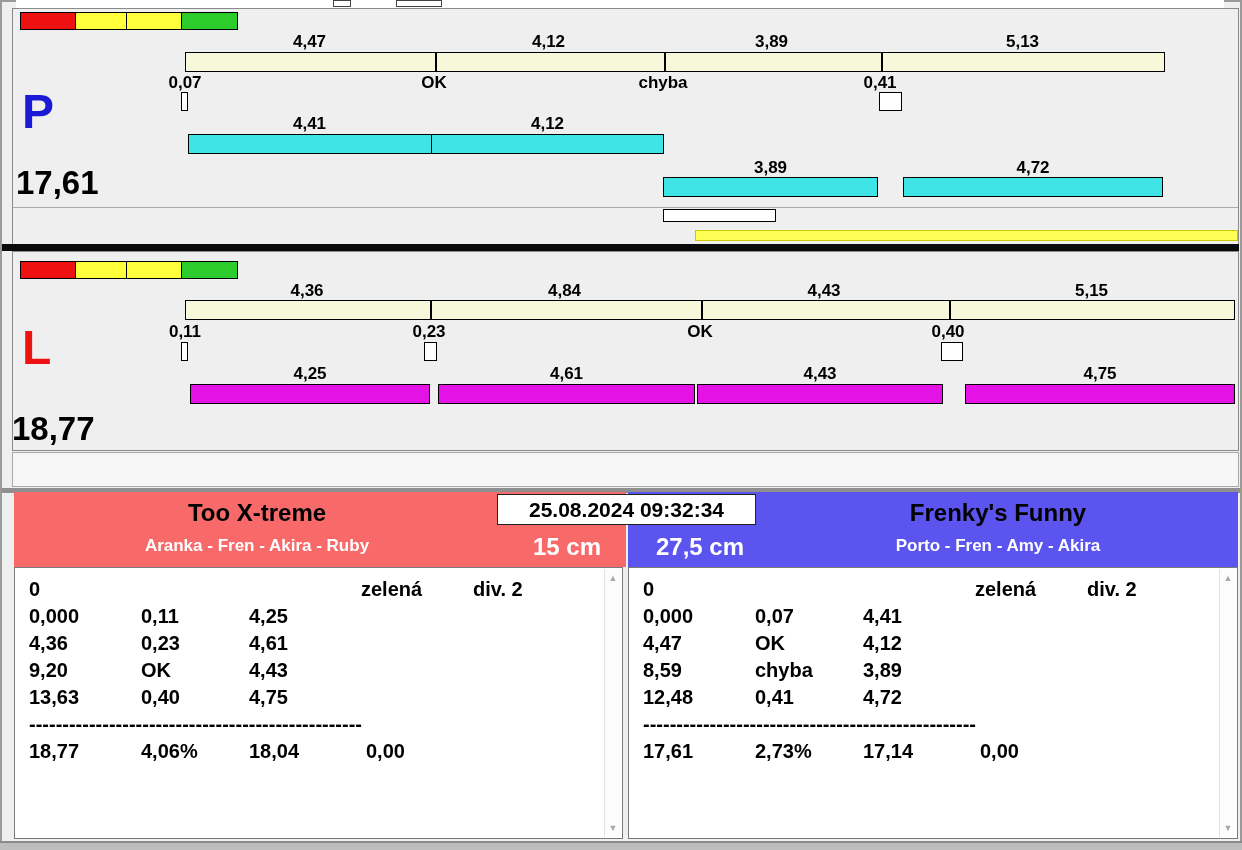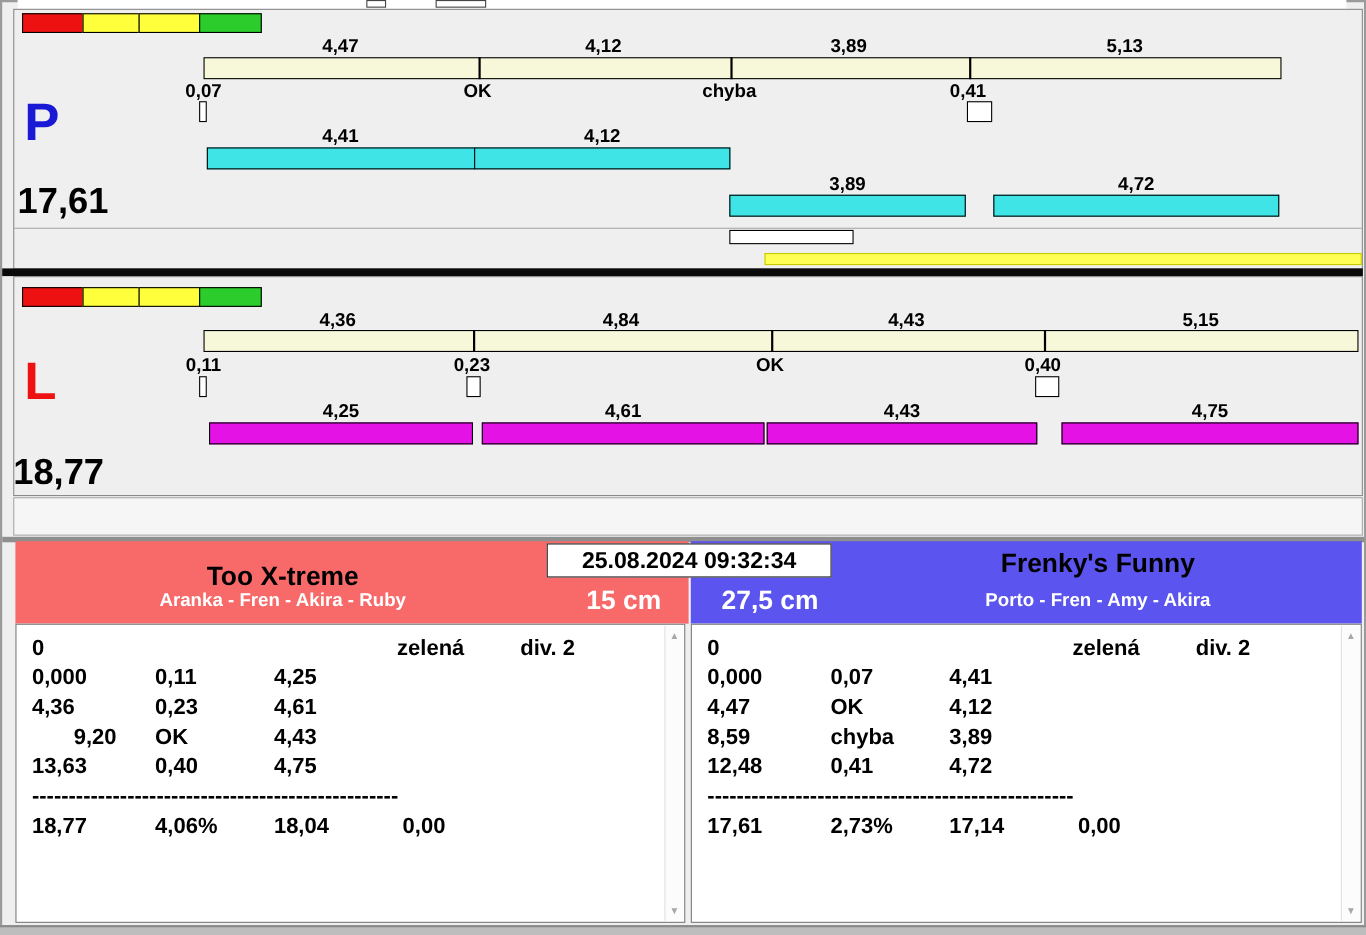--- a/index.html
+++ b/index.html
@@ -129,21 +129,21 @@
   <div class="bar" style="left:190px;top:384px;width:240px;height:20px;background:#e512e5;"></div>
   <div class="bar" style="left:438px;top:384px;width:257px;height:20px;background:#e512e5;"></div>
   <div class="bar" style="left:697px;top:384px;width:246px;height:20px;background:#e512e5;"></div>
   <div class="bar" style="left:965px;top:384px;width:270px;height:20px;background:#e512e5;"></div>
 
   <div class="rect" style="left:12px;top:452px;width:1227px;height:35px;background:#f6f6f6;border-color:#a8a8a8;"></div>
 
   <div class="abs" style="left:2px;top:488px;width:1238px;height:5px;background:#8f8f8f;"></div>
 
   <div class="hdr" style="left:14px;top:492px;width:612px;background:#f86a6a;">
-    <div class="hdr-title" style="left:0;top:7px;width:486px;margin-top:12px;">Too X-treme</div>
+    <div class="hdr-title" style="left:0;top:7px;width:486px;">Too X-treme</div>
     <div class="hdr-sub" style="left:0;top:44px;width:486px;">Aranka - Fren - Akira - Ruby</div>
     <div class="hdr-cm" style="left:498px;top:41px;width:110px;">15 cm</div>
   </div>
 
   <div class="hdr" style="left:628px;top:492px;width:610px;background:#5b54ee;">
     <div class="hdr-cm" style="left:12px;top:41px;width:120px;">27,5 cm</div>
     <div class="hdr-title" style="left:130px;top:7px;width:480px;">Frenky's Funny</div>
     <div class="hdr-sub" style="left:130px;top:44px;width:480px;">Porto - Fren - Amy - Akira</div>
   </div>
 
@@ -159,21 +159,21 @@
       <span style="left:14px;">0,000</span>
       <span style="left:126px;">0,11</span>
       <span style="left:234px;">4,25</span>
     </div>
     <div class="trow" style="top:64px;">
       <span style="left:14px;">4,36</span>
       <span style="left:126px;">0,23</span>
       <span style="left:234px;">4,61</span>
     </div>
     <div class="trow" style="top:91px;">
-      <span style="left:14px;margin-left:38px;">9,20</span>
+      <span style="left:14px;">9,20</span>
       <span style="left:126px;">OK</span>
       <span style="left:234px;">4,43</span>
     </div>
     <div class="trow" style="top:118px;">
       <span style="left:14px;">13,63</span>
       <span style="left:126px;">0,40</span>
       <span style="left:234px;">4,75</span>
     </div>
     <div class="trow" style="top:145px;">
       <span style="left:14px;">--------------------------------------------------</span>

